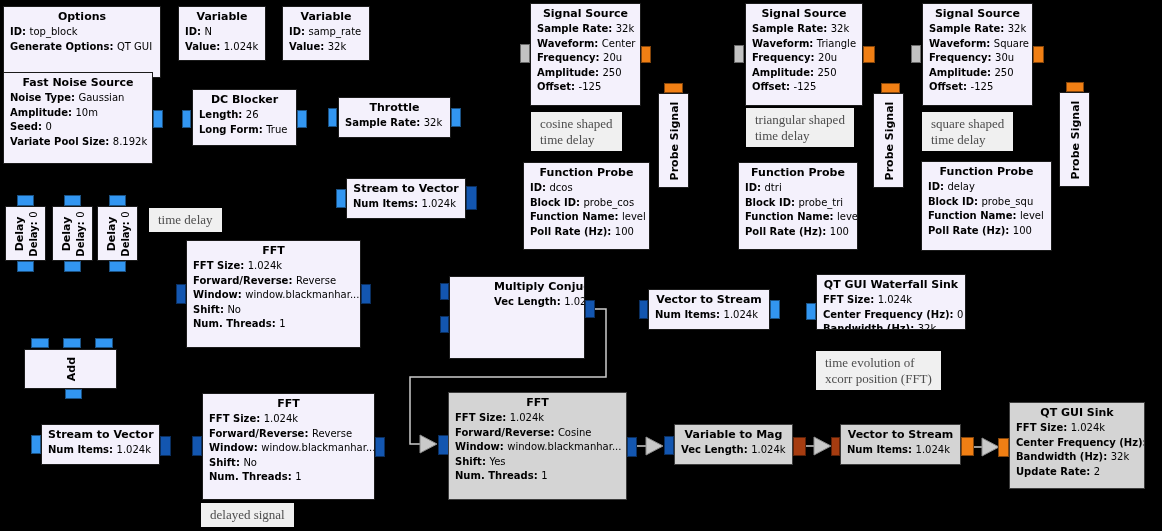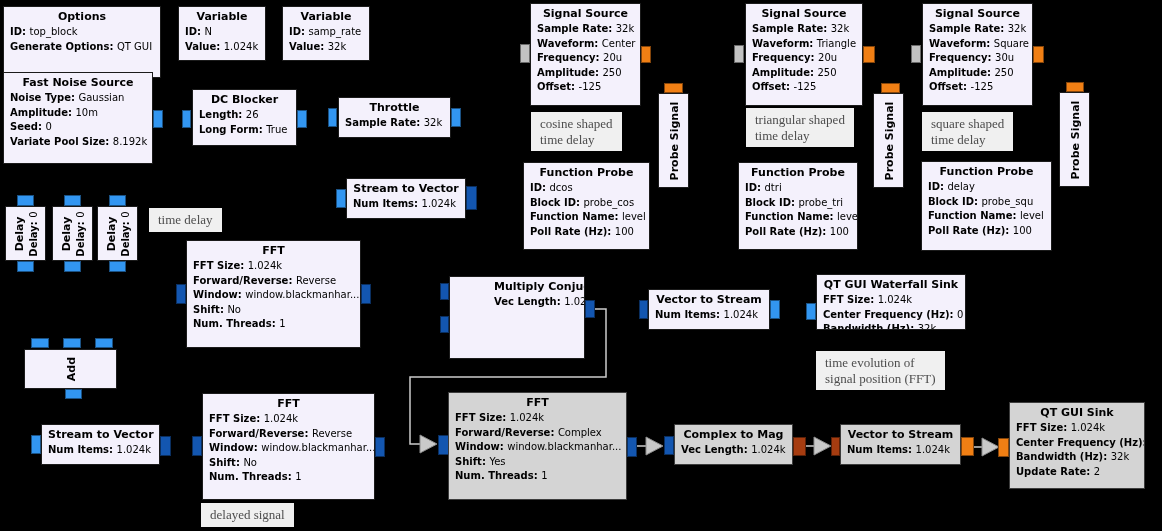--- a/index.html
+++ b/index.html
@@ -222,29 +222,29 @@
       <div class="btitle">QT GUI Waterfall Sink</div>
       <div class="param"><span class="pname">FFT Size: </span><span class="pval">1.024k</span></div>
       <div class="param"><span class="pname">Center Frequency (Hz): </span><span class="pval">0</span></div>
       <div class="param"><span class="pname">Bandwidth (Hz): </span><span class="pval">32k</span></div>
     </div>
     <div class="port" style="left: 438px; top: 435px; width: 11px; height: 20px; background: rgb(19, 86, 176);"></div>
     <div class="port" style="left: 627px; top: 437px; width: 10px; height: 20px; background: rgb(19, 86, 176);"></div>
     <div class="block disabled" style="left: 448px; top: 392px; width: 179px; height: 108px;">
       <div class="btitle">FFT</div>
       <div class="param"><span class="pname">FFT Size: </span><span class="pval">1.024k</span></div>
-      <div class="param"><span class="pname">Forward/Reverse: </span><span class="pval">Complex</span></div>
+      <div class="param"><span class="pname">Forward/Reverse: </span><span class="pval">Cosine</span></div>
       <div class="param"><span class="pname">Window: </span><span class="pval">window.blackmanhar...</span></div>
       <div class="param"><span class="pname">Shift: </span><span class="pval">Yes</span></div>
       <div class="param"><span class="pname">Num. Threads: </span><span class="pval">1</span></div>
     </div>
     <div class="port" style="left: 664px; top: 436px; width: 10px; height: 19px; background: rgb(19, 86, 176);"></div>
     <div class="port" style="left: 793px; top: 437px; width: 13px; height: 19px; background: rgb(166, 60, 16);"></div>
     <div class="block disabled" style="left: 674px; top: 424px; width: 119px; height: 41px;">
-      <div class="btitle">Complex to Mag</div>
+      <div class="btitle">Variable to Mag</div>
       <div class="param"><span class="pname">Vec Length: </span><span class="pval">1.024k</span></div>
     </div>
     <div class="port" style="left: 831px; top: 437px; width: 9px; height: 19px; background: rgb(166, 60, 16);"></div>
     <div class="port" style="left: 961px; top: 437px; width: 13px; height: 19px; background: rgb(240, 127, 20);"></div>
     <div class="block disabled" style="left: 840px; top: 424px; width: 121px; height: 41px;">
       <div class="btitle">Vector to Stream</div>
       <div class="param"><span class="pname">Num Items: </span><span class="pval">1.024k</span></div>
     </div>
     <div class="port" style="left: 998px; top: 438px; width: 11px; height: 19px; background: rgb(240, 127, 20);"></div>
     <div class="block disabled" style="left: 1009px; top: 402px; width: 136px; height: 87px;">
@@ -267,15 +267,15 @@
     </div>
     <div class="note" style="left: 922px; top: 112px;">
       <div>square shaped</div>
       <div>time delay</div>
     </div>
     <div class="note" style="left: 201px; top: 503px;">
       <div>delayed signal</div>
     </div>
     <div class="note" style="left: 816px; top: 351px;">
       <div>time evolution of</div>
-      <div>signal position (FFT)</div>
+      <div>xcorr position (FFT)</div>
     </div>
   </div>
 
 </body></html>

